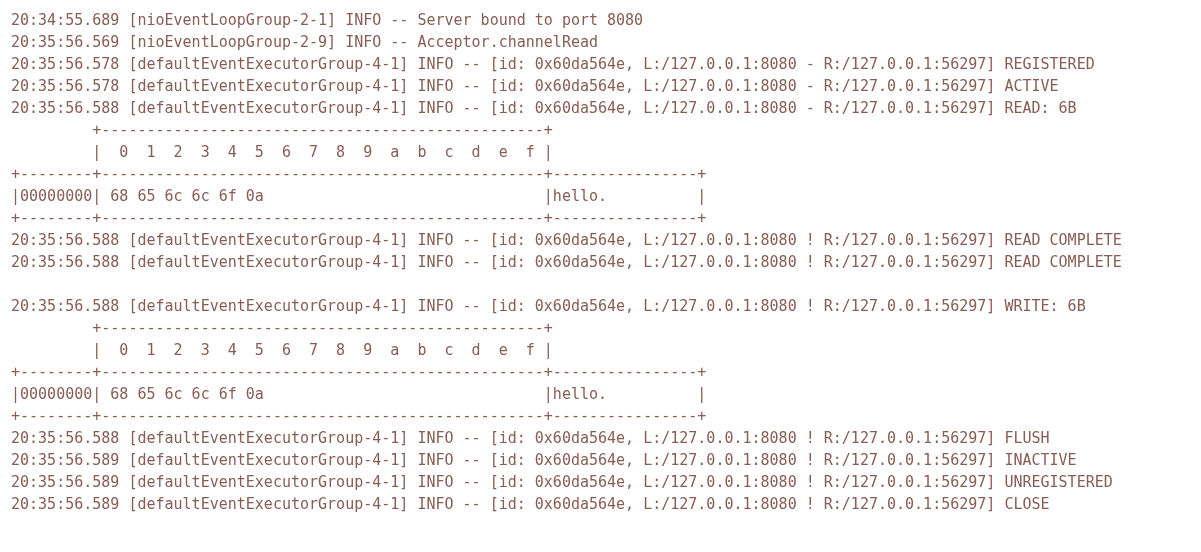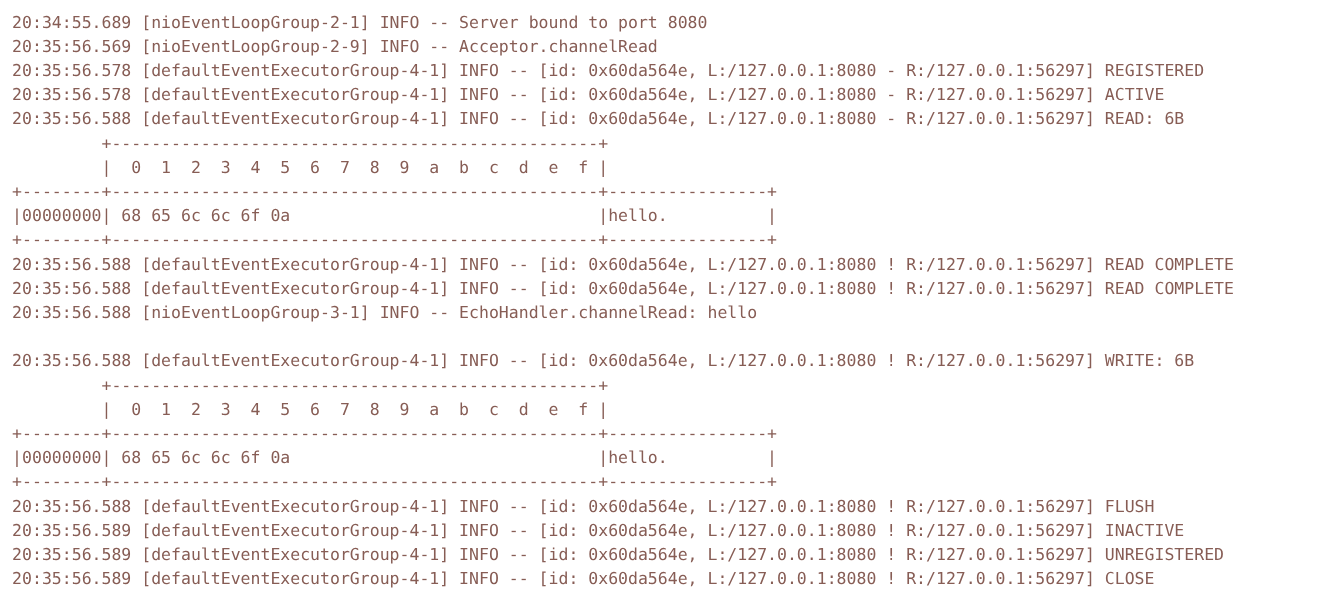--- a/index.html
+++ b/index.html
@@ -37,21 +37,20 @@
   <div class="log-line">20:35:56.578 [defaultEventExecutorGroup-4-1] INFO -- [id: 0x60da564e, L:/127.0.0.1:8080 - R:/127.0.0.1:56297] REGISTERED</div>
   <div class="log-line">20:35:56.578 [defaultEventExecutorGroup-4-1] INFO -- [id: 0x60da564e, L:/127.0.0.1:8080 - R:/127.0.0.1:56297] ACTIVE</div>
   <div class="log-line">20:35:56.588 [defaultEventExecutorGroup-4-1] INFO -- [id: 0x60da564e, L:/127.0.0.1:8080 - R:/127.0.0.1:56297] READ: 6B</div>
   <div class="log-line">         +-------------------------------------------------+</div>
   <div class="log-line">         |  0  1  2  3  4  5  6  7  8  9  a  b  c  d  e  f |</div>
   <div class="log-line">+--------+-------------------------------------------------+----------------+</div>
   <div class="log-line">|00000000| 68 65 6c 6c 6f 0a                               |hello.          |</div>
   <div class="log-line">+--------+-------------------------------------------------+----------------+</div>
   <div class="log-line">20:35:56.588 [defaultEventExecutorGroup-4-1] INFO -- [id: 0x60da564e, L:/127.0.0.1:8080 ! R:/127.0.0.1:56297] READ COMPLETE</div>
   <div class="log-line">20:35:56.588 [defaultEventExecutorGroup-4-1] INFO -- [id: 0x60da564e, L:/127.0.0.1:8080 ! R:/127.0.0.1:56297] READ COMPLETE</div>
-  <div class="log-line">20:35:56.588 [nioEventLoopGroup-3-1] INFO -- EchoHandler.channelRead: hello</div>
   <div class="log-line"></div>
   <div class="log-line">20:35:56.588 [defaultEventExecutorGroup-4-1] INFO -- [id: 0x60da564e, L:/127.0.0.1:8080 ! R:/127.0.0.1:56297] WRITE: 6B</div>
   <div class="log-line">         +-------------------------------------------------+</div>
   <div class="log-line">         |  0  1  2  3  4  5  6  7  8  9  a  b  c  d  e  f |</div>
   <div class="log-line">+--------+-------------------------------------------------+----------------+</div>
   <div class="log-line">|00000000| 68 65 6c 6c 6f 0a                               |hello.          |</div>
   <div class="log-line">+--------+-------------------------------------------------+----------------+</div>
   <div class="log-line">20:35:56.588 [defaultEventExecutorGroup-4-1] INFO -- [id: 0x60da564e, L:/127.0.0.1:8080 ! R:/127.0.0.1:56297] FLUSH</div>
   <div class="log-line">20:35:56.589 [defaultEventExecutorGroup-4-1] INFO -- [id: 0x60da564e, L:/127.0.0.1:8080 ! R:/127.0.0.1:56297] INACTIVE</div>
   <div class="log-line">20:35:56.589 [defaultEventExecutorGroup-4-1] INFO -- [id: 0x60da564e, L:/127.0.0.1:8080 ! R:/127.0.0.1:56297] UNREGISTERED</div>

